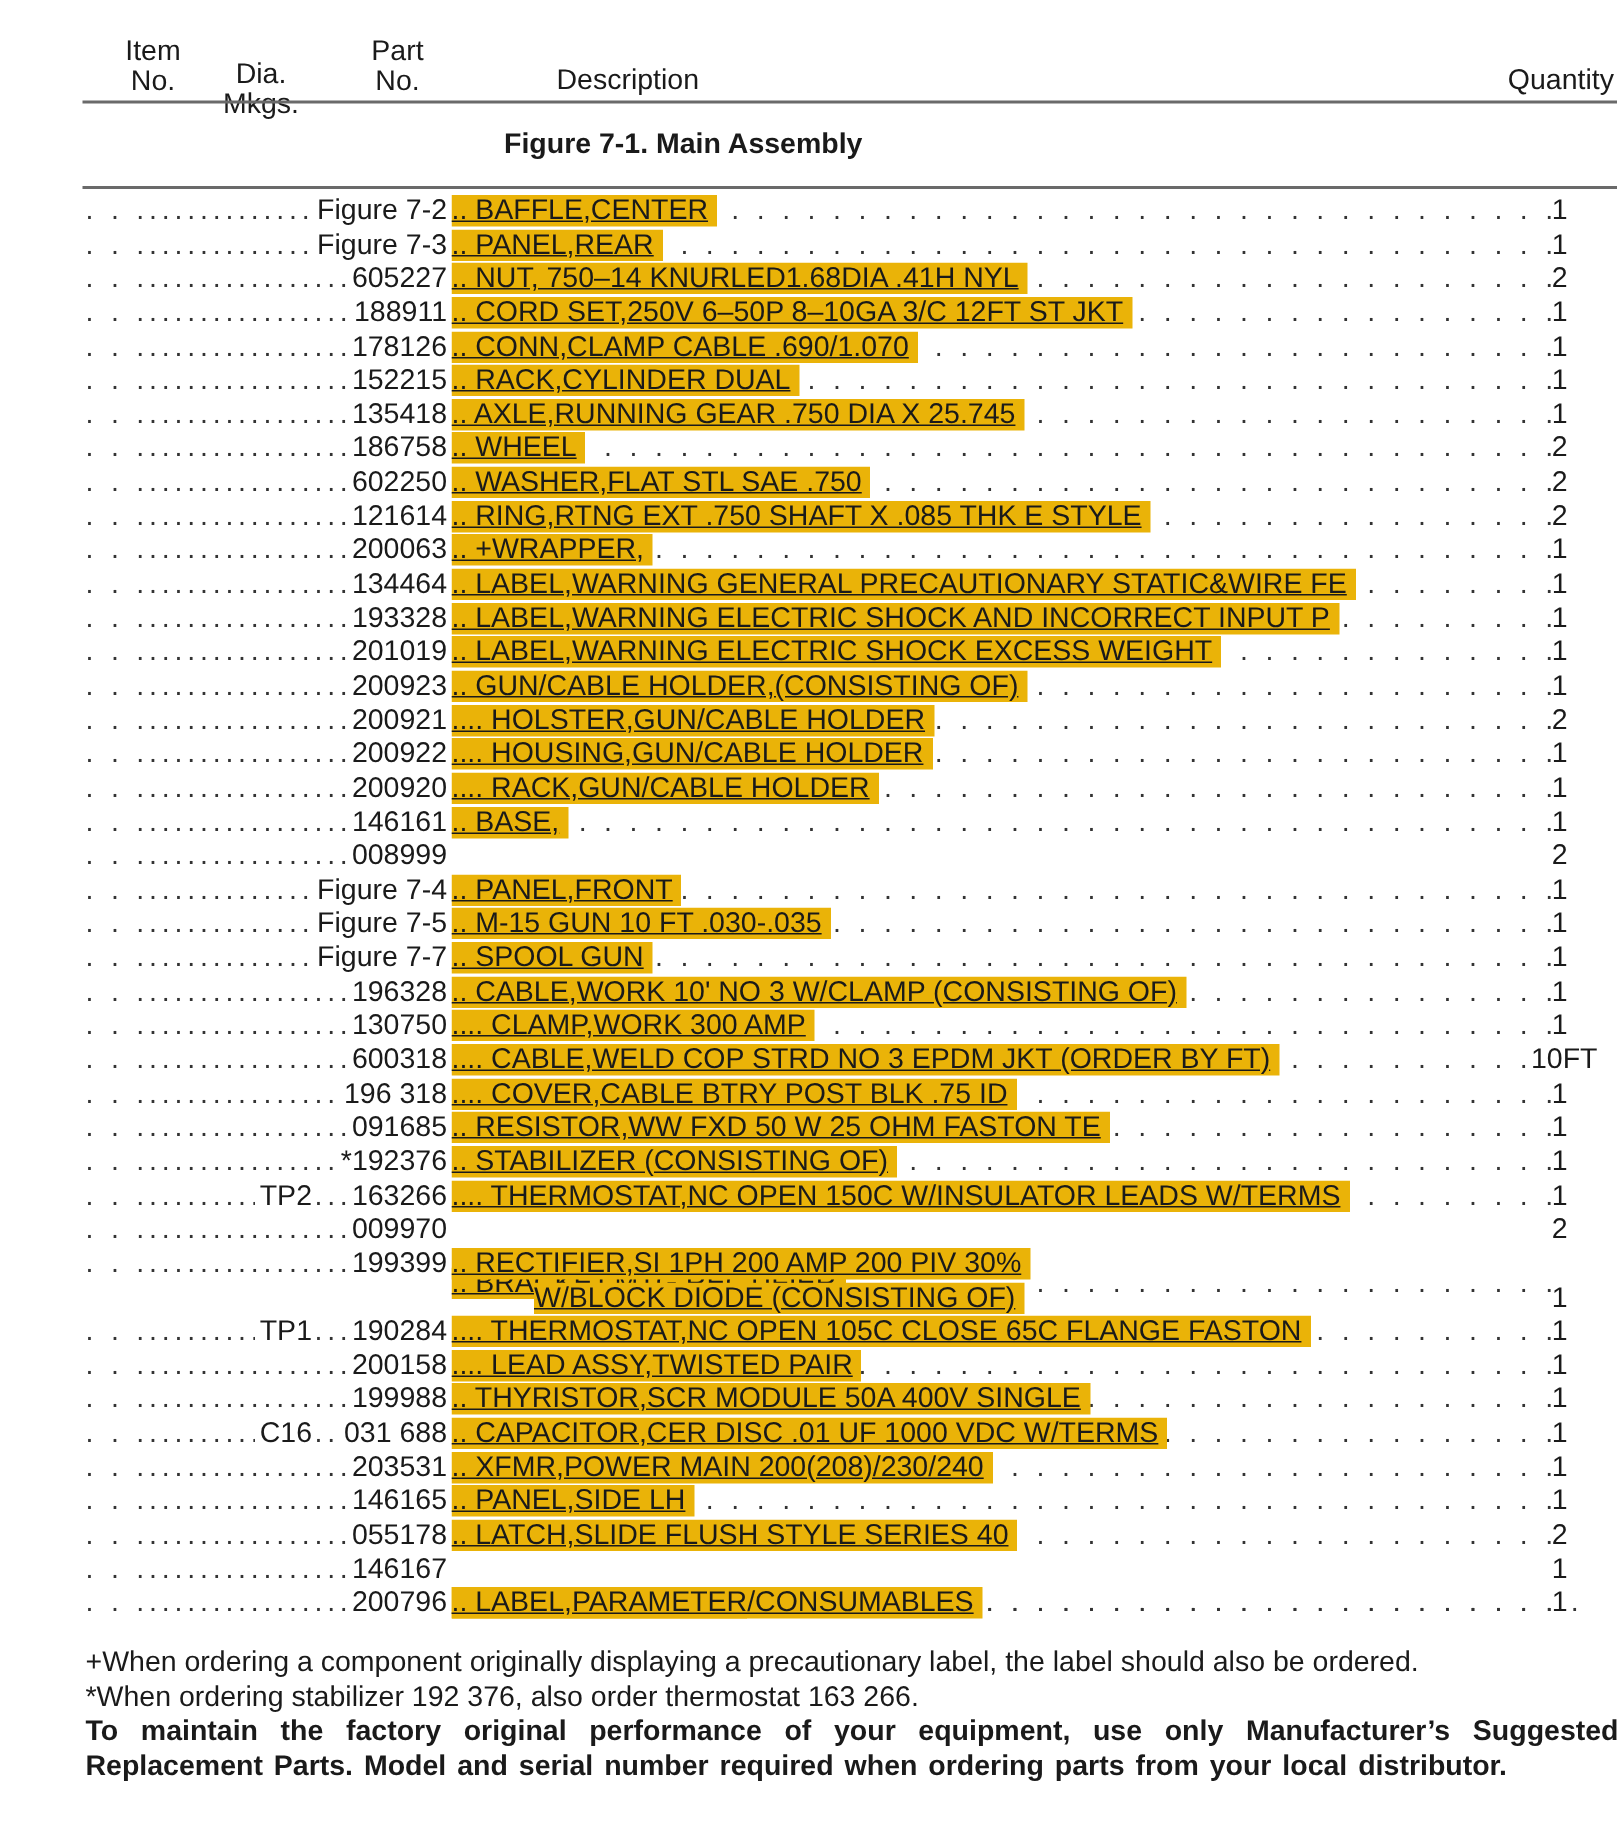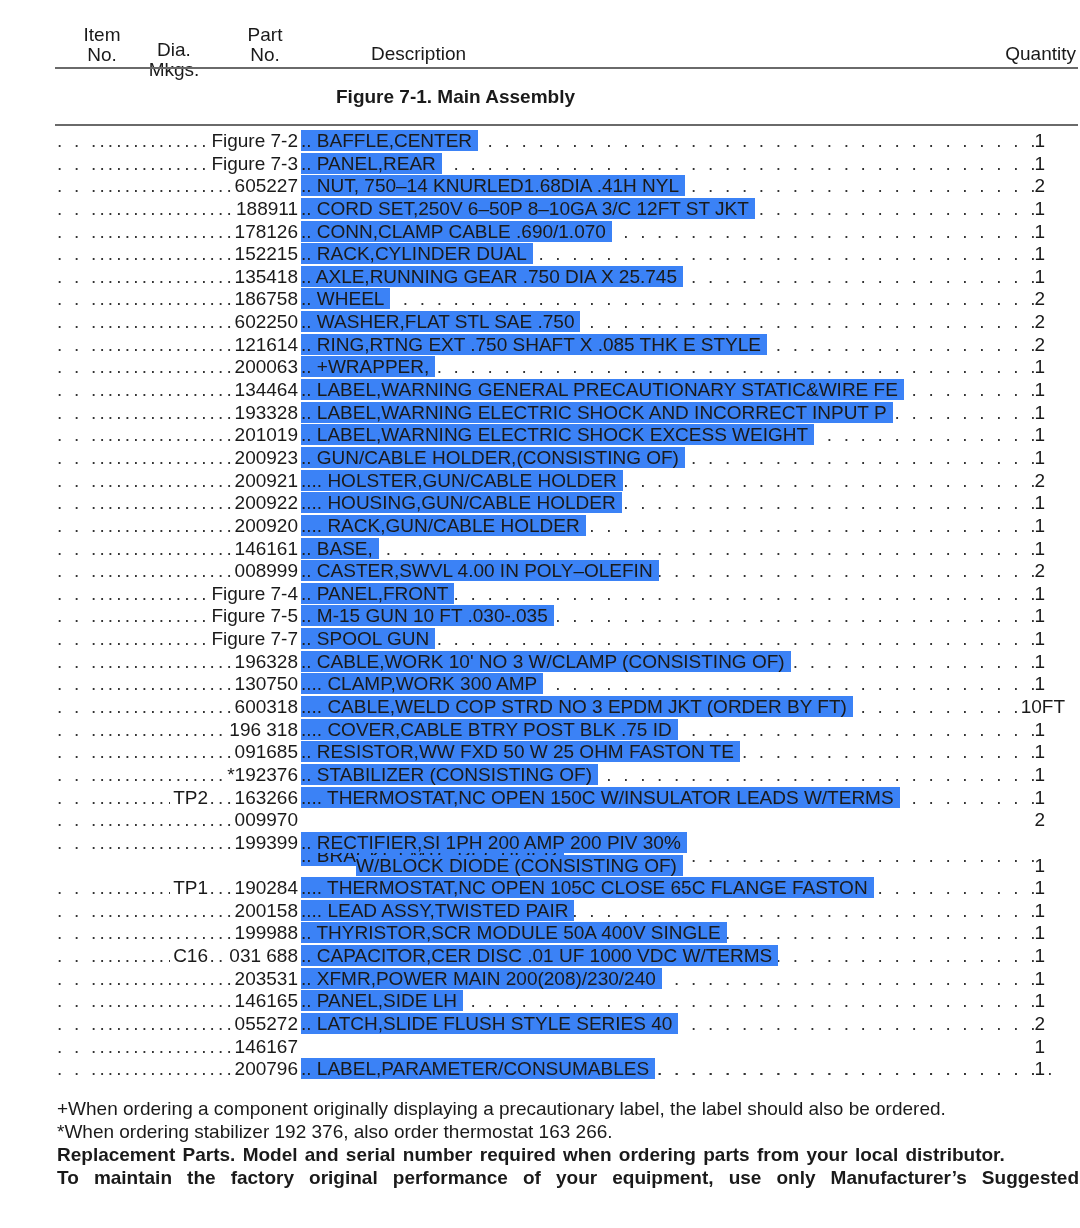--- a/index.html
+++ b/index.html
@@ -11,21 +11,21 @@
   .hdr-col { text-align: center; }
   .rule { position: absolute; left: 55px; width: 1023px; height: 2px; background: #6a6a6a; }
   .fig-title { position: absolute; left: 336px; top: 86px; font-weight: bold; font-size: 19px; }
   .rows { position: absolute; left: 57px; top: 130px; width: 1020px; }
   .row { position: relative; height: 22.65px; font-size: 19px; line-height: 22.65px; white-space: nowrap; }
   .c-item { position: absolute; left: 0; width: 150px; overflow: hidden; }
   .c-part { position: absolute; right: 779px; text-align: right; background: #fff; padding-left: 2px; }
   .c-mark { position: absolute; right: 866px; text-align: right; background: #fff; padding-left: 3px; padding-right: 3px; }
   .leader { position: absolute; left: 0; width: 240px; overflow: hidden; color: #333; letter-spacing: 3.2px; }
   .c-desc { position: absolute; left: 244px; right: 40px; overflow: hidden; }
-  .c-desc .desc-text { background: #3b82f6; padding-right: 6px; position: relative; z-index: 1; }
+  .c-desc .desc-text { background: #eab308; padding-right: 6px; position: relative; z-index: 1; text-decoration: underline; }
   .c-desc .dots { position: absolute; left: 0; right: 0; top: 0; color: #333; letter-spacing: 3.2px; z-index: 0; text-align: right; overflow: hidden; }
   .c-qty { position: absolute; right: 32px; text-align: right; }
   .c-qty.wide { right: 12px; }
   .notes { position: absolute; left: 57px; top: 1097px; width: 1022px; font-size: 19px; line-height: 23px; }
   .notes .bold { font-weight: bold; text-align: justify; text-align-last: justify; word-spacing: 2px; }
   .notes .bold.last { text-align-last: left; }
 </style>
 </head>
 <body>
 
@@ -179,21 +179,21 @@
       <span class="leader">. . .............................................................</span>
       <span class="c-item"></span>
       <span class="c-part">146161</span>
       <span class="c-desc" style="right: 40px;"><span class="desc-text">.. BASE,</span><span class="dots">. . . . . . . . . . . . . . . . . . . . . . . . . . . . . . . . . . . . . . . . . . . . . . . . . . . . . . . . . . . . . . . . . . . . . . . . . . . . . . . . . . . . . . . . . . . . . . . . . . . . . . . . . . . . . . . . . . . . . . . . </span></span>
       <span class="c-qty">1</span>
     </div>
     <div class="row">
       <span class="leader">. . .............................................................</span>
       <span class="c-item"></span>
       <span class="c-part">008999</span>
-      <span class="c-desc" style="right: 40px;"><span class="desc-text">.. CASTER,SWVL 4.00 IN POLY–OLEFIN</span><span class="dots">. . . . . . . . . . . . . . . . . . . . . . . . . . . . . . . . . . . . . . . . . . . . . . . . . . . . . . . . . . . . . . . . . . . . . . . . . . . . . . . . . . . . . . . . . . . . . . . . . . . . . . . . . . . . . . . . . . . . . . . . </span></span>
+      <span class="c-desc" style="right: 40px;"><span class="dots">. . . . . . . . . . . . . . . . . . . . . . . . . . . . . . . . . . . . . . . . . . . . . . . . . . . . . . . . . . . . . . . . . . . . . . . . . . . . . . . . . . . . . . . . . . . . . . . . . . . . . . . . . . . . . . . . . . . . . . . . </span></span>
       <span class="c-qty">2</span>
     </div>
     <div class="row">
       <span class="leader">. . .............................................................</span>
       <span class="c-item"></span>
       <span class="c-part">Figure 7-4</span>
       <span class="c-desc" style="right: 40px;"><span class="desc-text">.. PANEL,FRONT</span><span class="dots">. . . . . . . . . . . . . . . . . . . . . . . . . . . . . . . . . . . . . . . . . . . . . . . . . . . . . . . . . . . . . . . . . . . . . . . . . . . . . . . . . . . . . . . . . . . . . . . . . . . . . . . . . . . . . . . . . . . . . . . . </span></span>
       <span class="c-qty">1</span>
     </div>
     <div class="row">
@@ -318,21 +318,21 @@
     <div class="row">
       <span class="leader">. . .............................................................</span>
       <span class="c-item"></span>
       <span class="c-part">146165</span>
       <span class="c-desc" style="right: 40px;"><span class="desc-text">.. PANEL,SIDE LH</span><span class="dots">. . . . . . . . . . . . . . . . . . . . . . . . . . . . . . . . . . . . . . . . . . . . . . . . . . . . . . . . . . . . . . . . . . . . . . . . . . . . . . . . . . . . . . . . . . . . . . . . . . . . . . . . . . . . . . . . . . . . . . . . </span></span>
       <span class="c-qty">1</span>
     </div>
     <div class="row">
       <span class="leader">. . .............................................................</span>
       <span class="c-item"></span>
-      <span class="c-part">055272</span>
+      <span class="c-part">055178</span>
       <span class="c-desc" style="right: 40px;"><span class="desc-text">.. LATCH,SLIDE FLUSH STYLE SERIES 40</span><span class="dots">. . . . . . . . . . . . . . . . . . . . . . . . . . . . . . . . . . . . . . . . . . . . . . . . . . . . . . . . . . . . . . . . . . . . . . . . . . . . . . . . . . . . . . . . . . . . . . . . . . . . . . . . . . . . . . . . . . . . . . . . </span></span>
       <span class="c-qty">2</span>
     </div>
     <div class="row">
       <span class="leader">. . .............................................................</span>
       <span class="c-item"></span>
       <span class="c-part">146167</span>
       <span class="c-desc" style="right: 24px; margin-top: 22px;"><span class="desc-text">.. WRAPPER,HINGED</span><span class="dots">. . . . . . . . . . . . . . . . . . . . . . . . . . . . . . . . . . . . . . . . . . . . . . . . . . . . . . . . . . . . . . . . . . . . . . . . . . . . . . . . . . . . . . . . . . . . . . . . . . . . . . . . . . . . . . . . . . . . . . . . </span></span>
       <span class="c-qty">1</span>
     </div>
@@ -341,15 +341,15 @@
       <span class="c-item"></span>
       <span class="c-part">200796</span>
       <span class="c-desc" style="right: 40px;"><span class="desc-text">.. LABEL,PARAMETER/CONSUMABLES</span><span class="dots">. . . . . . . . . . . . . . . . . . . . . . . . . . . . . . . . . . . . . . . . . . . . . . . . . . . . . . . . . . . . . . . . . . . . . . . . . . . . . . . . . . . . . . . . . . . . . . . . . . . . . . . . . . . . . . . . . . . . . . . . </span></span>
       <span class="c-qty">1</span>
     </div>
   </div>
 
 <div class="notes">
   <div>+When ordering a component originally displaying a precautionary label, the label should also be ordered.</div>
   <div>*When ordering stabilizer 192 376, also order thermostat 163 266.</div>
+  <div class="bold">To maintain the factory original performance of your equipment, use only Manufacturer’s Suggested</div>
   <div class="bold last">Replacement Parts. Model and serial number required when ordering parts from your local distributor.</div>
-  <div class="bold">To maintain the factory original performance of your equipment, use only Manufacturer’s Suggested</div>
 </div>
 
 </body></html>

